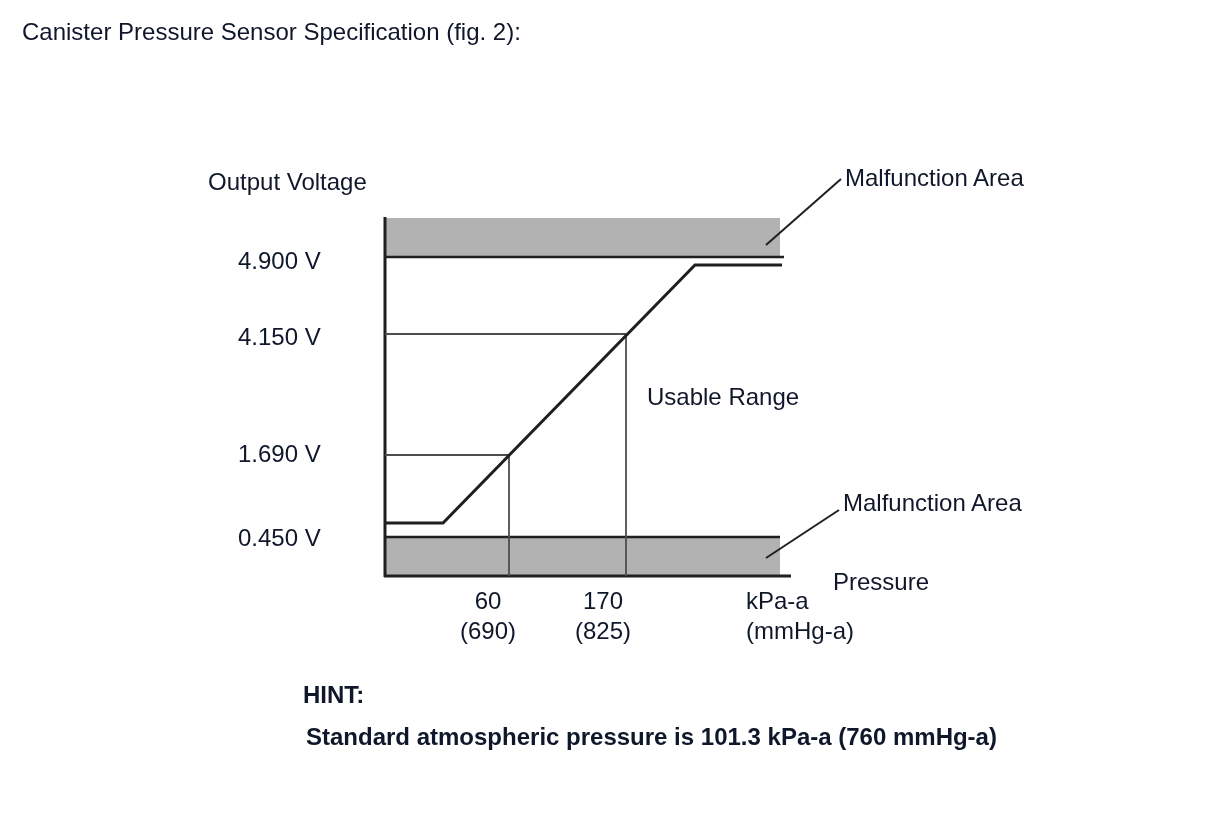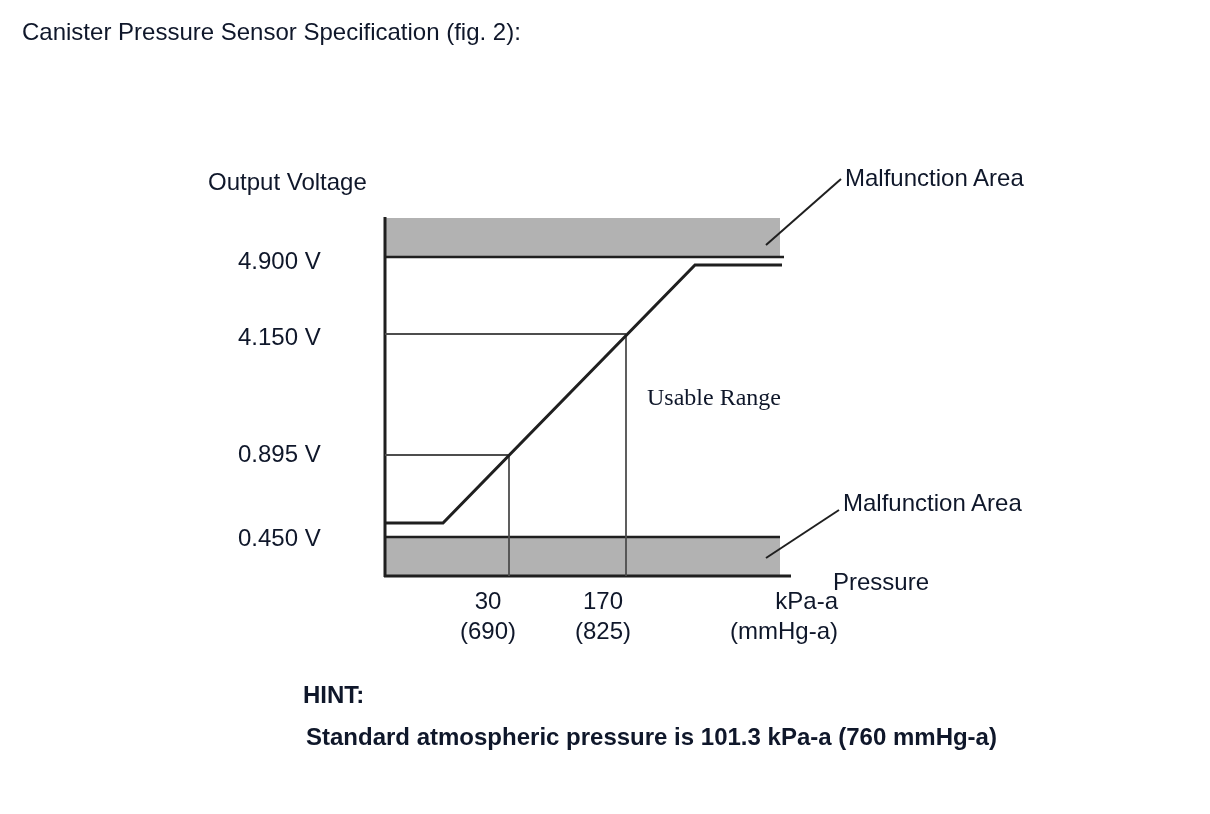--- a/index.html
+++ b/index.html
@@ -9,21 +9,21 @@
     background:#ffffff;
     font-family:"Liberation Sans", sans-serif;
     color:#0f172a;
     font-size:24px;
     overflow:hidden;
   }
   .label{position:absolute;white-space:nowrap;line-height:28px;}
   #plot-svg{position:absolute;left:0;top:0;width:1210px;height:814px;}
   .ytick{position:absolute;left:238px;width:130px;text-align:left;line-height:28px;white-space:nowrap;}
   .xtick{position:absolute;text-align:center;line-height:30px;white-space:nowrap;}
-  .xunits{position:absolute;text-align:right;line-height:30px;white-space:nowrap;}
+  .xunits{position:absolute;text-align:left;line-height:30px;white-space:nowrap;margin-left:16px;}
 </style>
 </head>
 <body>
 
 <div class="canvas">
 
   <svg id="plot-svg" xmlns="http://www.w3.org/2000/svg" viewBox="0 0 1210 814">
       <rect x="385" y="218" width="395" height="39" fill="#b2b2b2"></rect>
       <rect x="385" y="537" width="395" height="39" fill="#b2b2b2"></rect>
       <line x1="385" y1="217" x2="385" y2="577" stroke="#1f1f1f" stroke-width="3"></line>
@@ -38,31 +38,31 @@
       <line x1="839" y1="510" x2="766" y2="558" stroke="#1f1f1f" stroke-width="2"></line>
       <polyline points="385,523 443,523 695,265 782,265" fill="none" stroke="#1f1f1f" stroke-width="3" stroke-linejoin="miter"></polyline>
     </svg>
 
   <div class="label" style="left:22px;top:18px;">Canister Pressure Sensor Specification (fig. 2):</div>
 
   <div class="label" style="left:208px;top:168px;">Output Voltage</div>
 
   <div class="ytick" style="top:247px;">4.900 V</div>
   <div class="ytick" style="top:323px;">4.150 V</div>
-  <div class="ytick" style="top:440px;">0.895 V</div>
+  <div class="ytick" style="top:440px;">1.690 V</div>
   <div class="ytick" style="top:524px;">0.450 V</div>
 
   <div class="label" style="left:845px;top:164px;">Malfunction Area</div>
-  <div class="label" style="left:647px;top:383px;font-family:Liberation Serif, serif;">Usable Range</div>
+  <div class="label" style="left:647px;top:383px;">Usable Range</div>
   <div class="label" style="left:843px;top:489px;">Malfunction Area</div>
 
   <div class="label" style="left:833px;top:568px;text-align:center;">Pressure</div>
 
   <div class="xtick" style="left:453px;top:586px;width:70px;">
-    <div>30</div>
+    <div>60</div>
     <div>(690)</div>
   </div>
   <div class="xtick" style="left:568px;top:586px;width:70px;">
     <div>170</div>
     <div>(825)</div>
   </div>
   <div class="xunits" style="left:730px;top:586px;">
     <div>kPa-a</div>
     <div>(mmHg-a)</div>
   </div>

